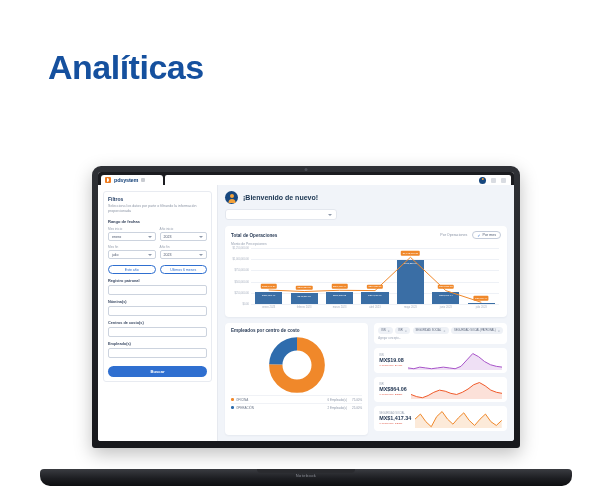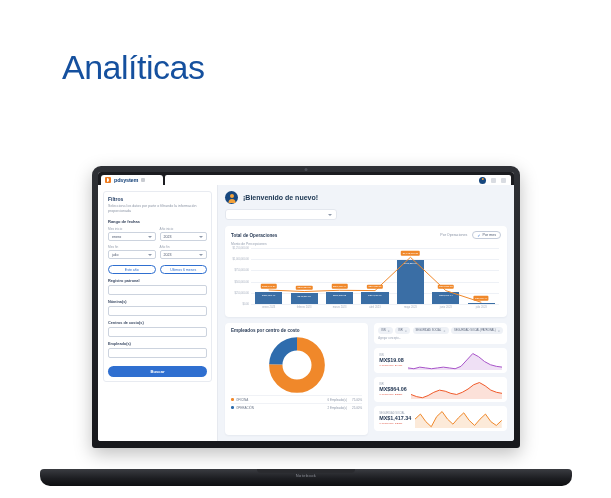--- a/index.html
+++ b/index.html
@@ -9,22 +9,22 @@
     background: transparent;
   }
   .page-card {
     position: absolute; left: 0; top: 0;
     width: 611px; height: 498px;
     background: #ffffff;
     border-radius: 26px;
     overflow: hidden;
   }
   .page-title {
-    position: absolute; left: 62px; top: 48px;
-    font-size: 34px; font-weight: normal;
+    position: absolute; left: 48px; top: 48px;
+    font-size: 34px; font-weight: bold;
     color: #15509e; letter-spacing: -0.5px;
   }
 
   
   .laptop { position: absolute; left: 40px; top: 166px; width: 532px; height: 320px; }
 
   .lid {
     position: absolute; left: 52px; top: 0; width: 428px; height: 282px;
     background: linear-gradient(180deg,#2f3136 0%, #17181c 100%);
     border-radius: 9px 9px 3px 3px;

